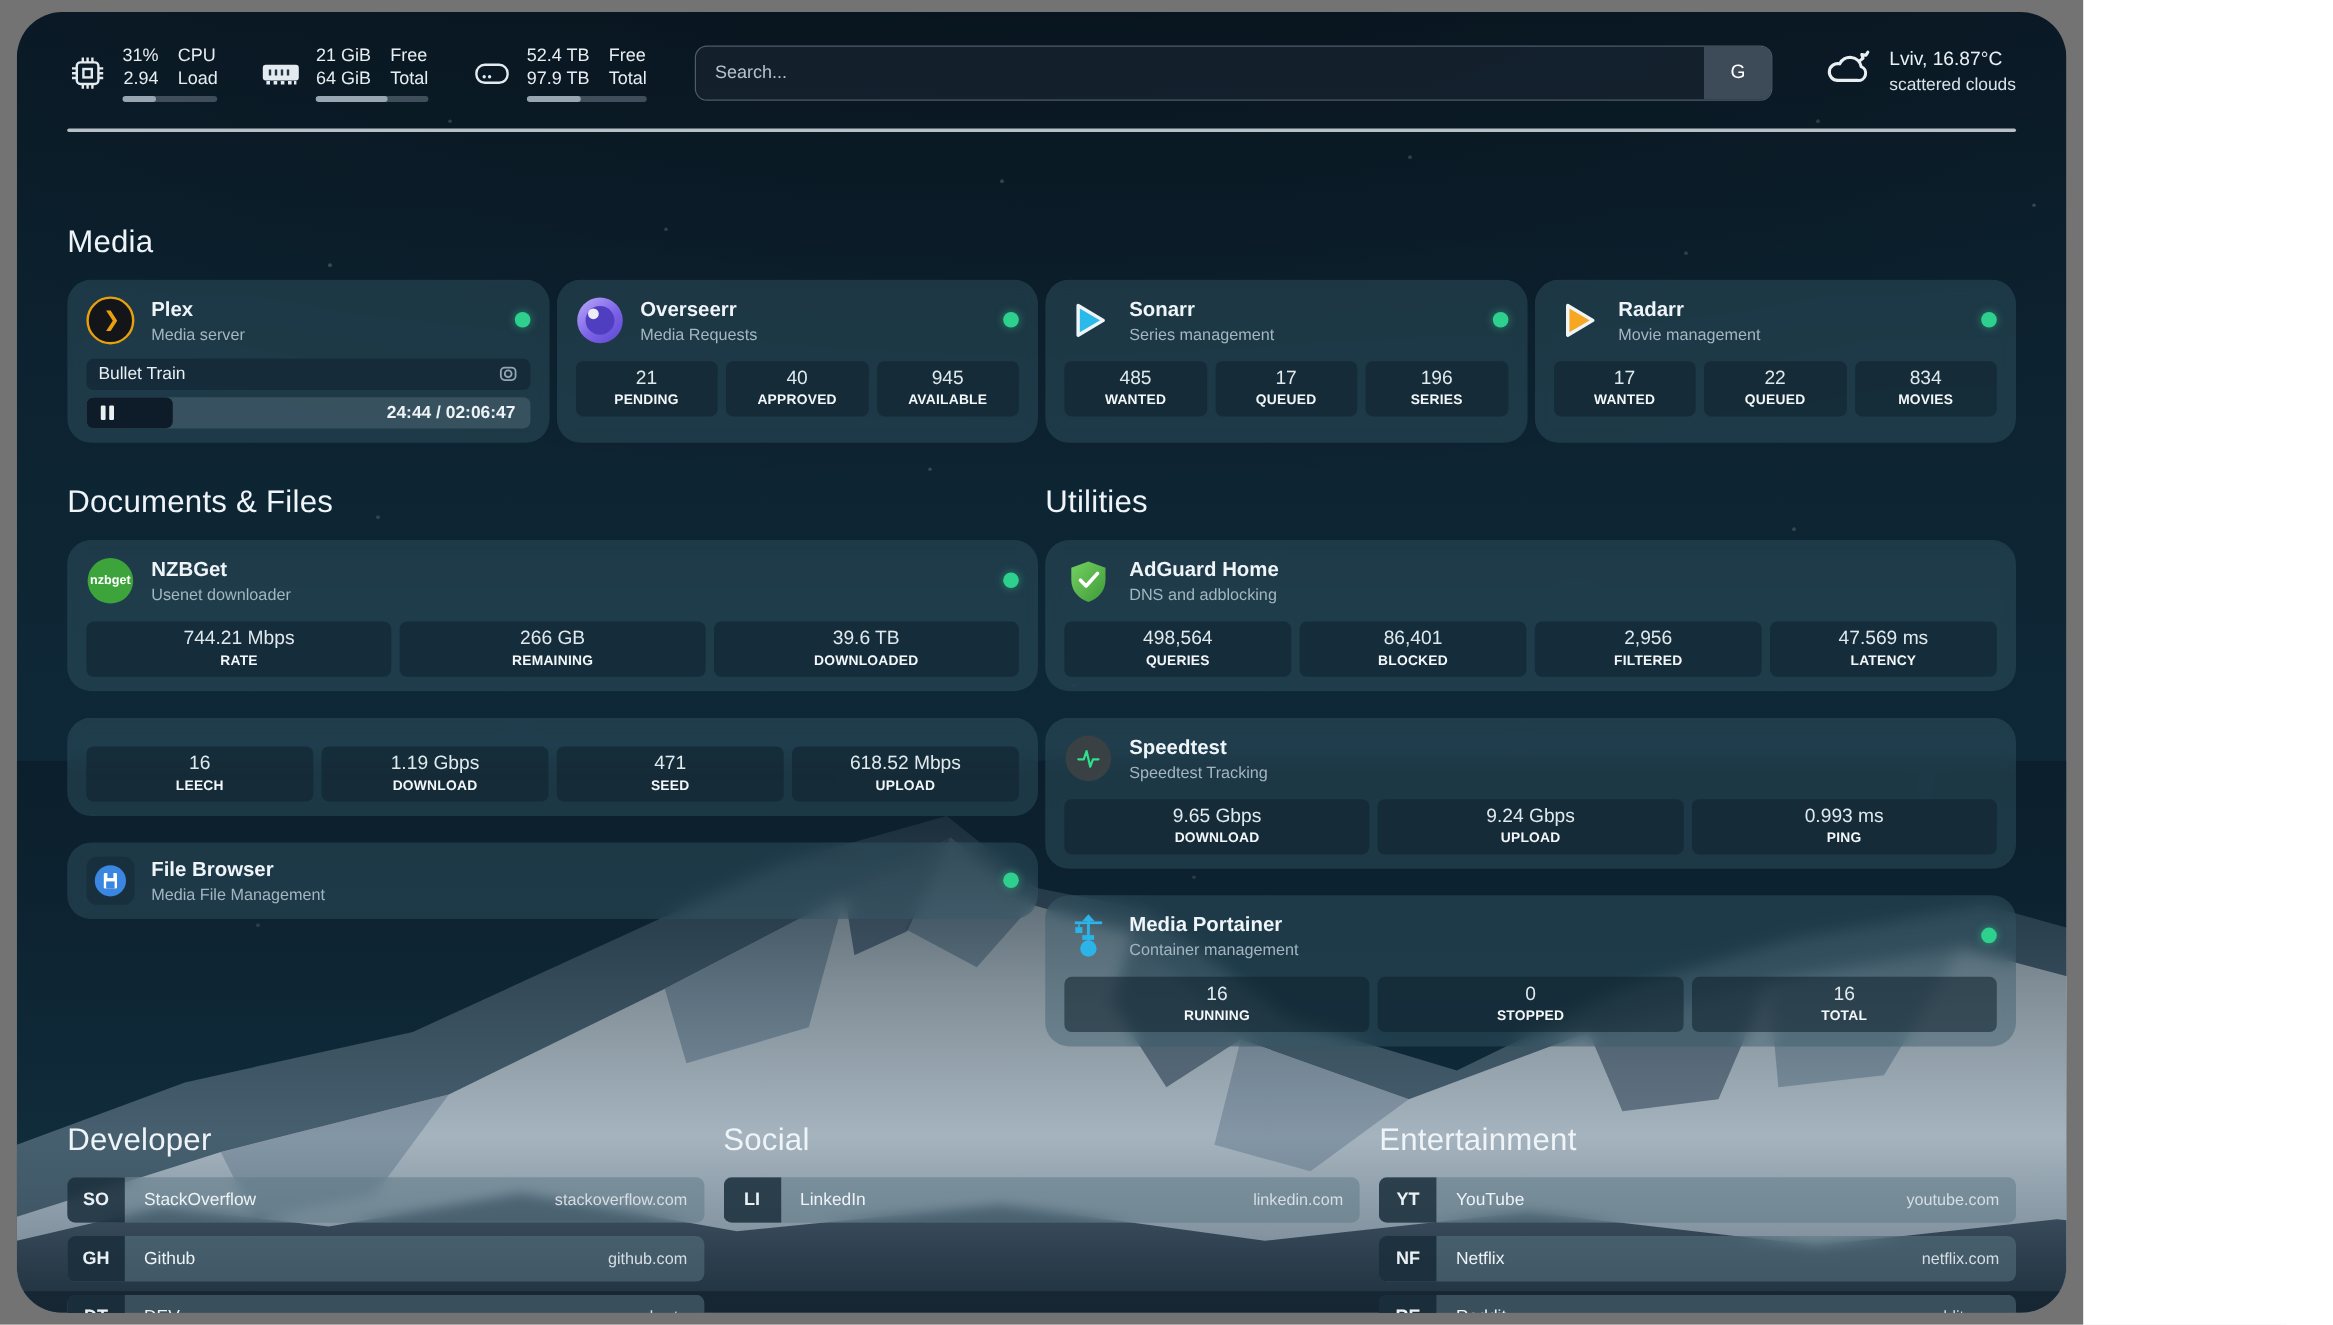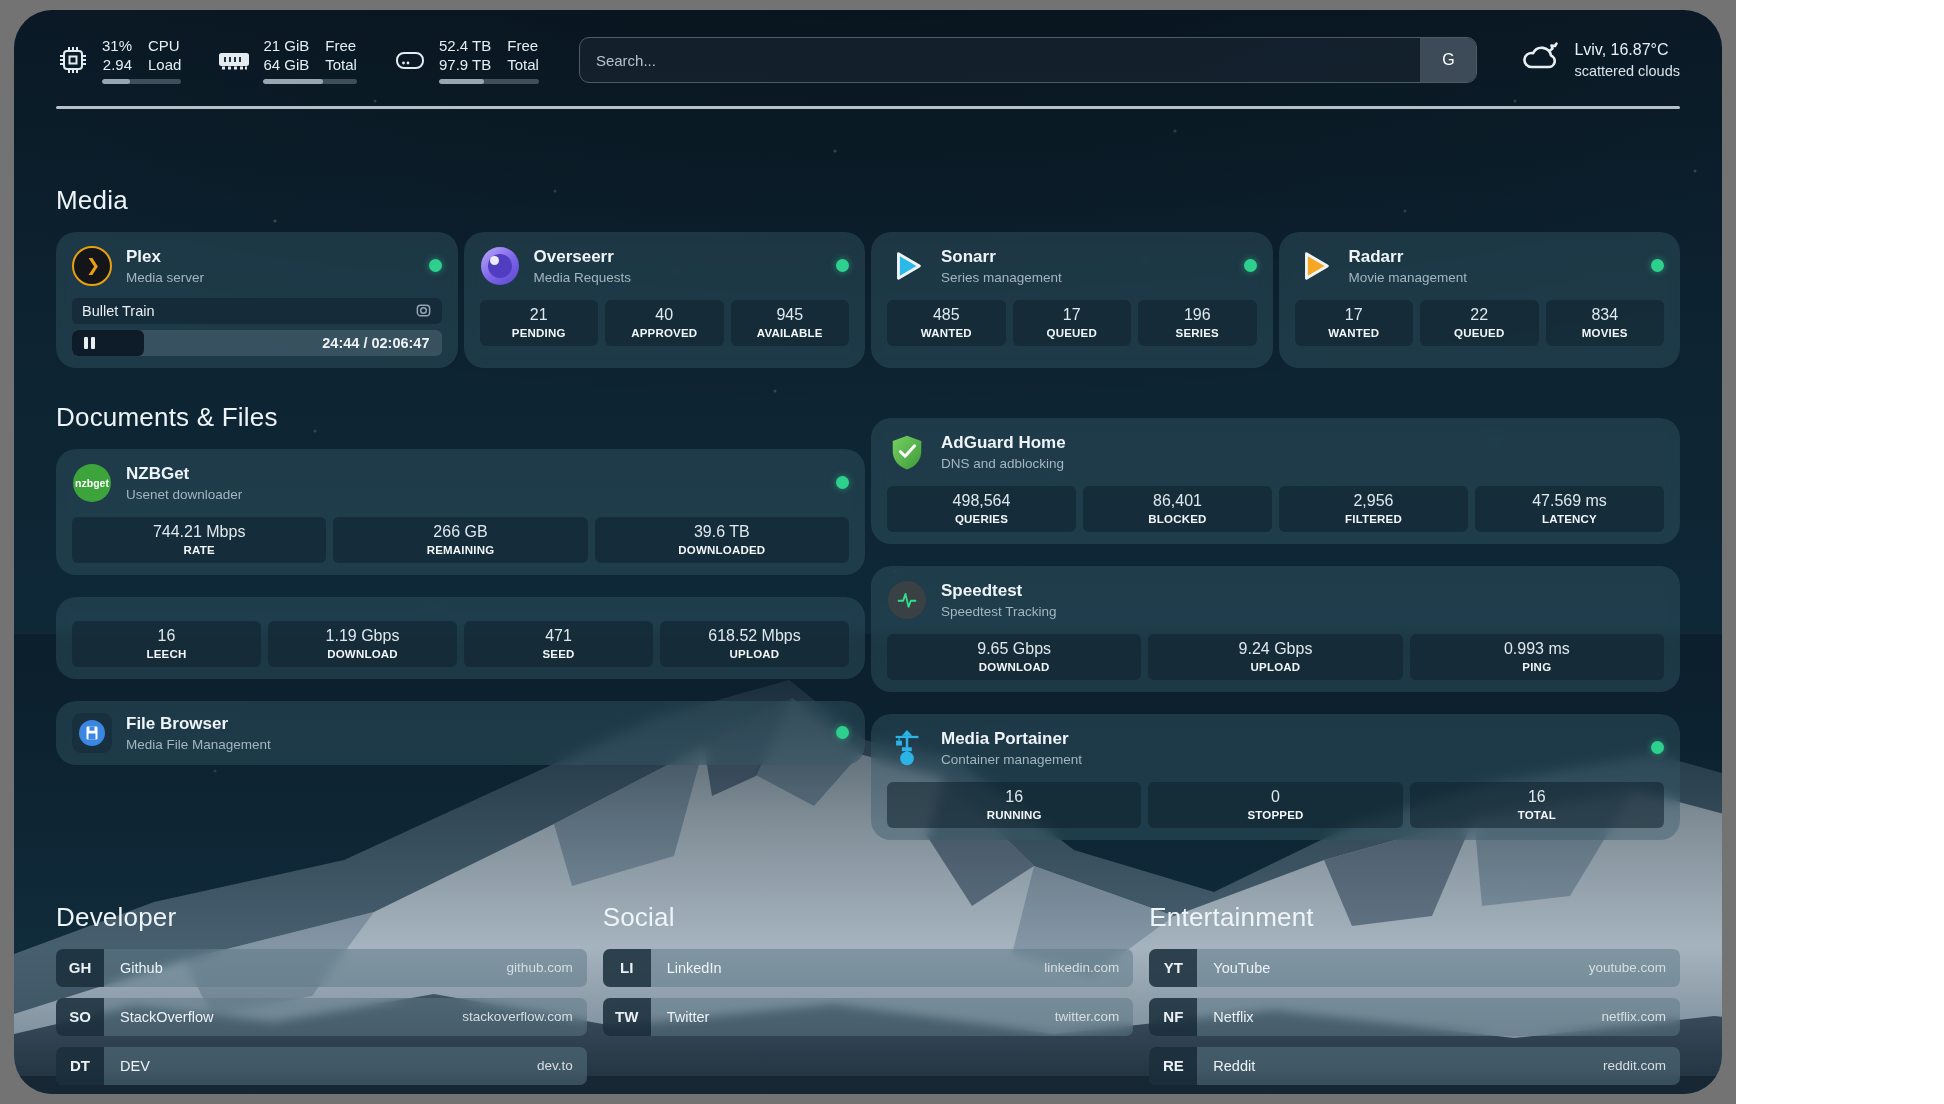--- a/index.html
+++ b/index.html
@@ -410,20 +410,21 @@
                 <span class="svc-name">File Browser</span>
                 <span class="svc-sub">Media File Management</span>
               </div>
               <span class="dot"></span>
             </div>
           </div>
         </div>
       </div>
 
       <div>
+        <div class="sec-h">Utilities</div>
         <div class="col-cards">
 
           <div class="card">
             <div class="card-header">
               <span class="svc-icon">
                 <svg width="38" height="38" viewBox="0 0 40 40">
                   <defs>
                         <linearGradient id="agGrad" x1="0" y1="0" x2="1" y2="1">
                     <stop offset="0" stop-color="#74d160"></stop>
                           <stop offset="1" stop-color="#3f9a39"></stop>
@@ -525,49 +526,44 @@
           </div>
         </div>
       </div>
     </div>
 
     <div class="bm-sec">
       <div>
         <div class="sec-h">Developer</div>
         <div class="bm-rows">
           <div class="bm-row">
+            <span class="bm-abbr">SO</span>
+            <span class="bm-name">StackOverflow</span>
+            <span class="bm-url">stackoverflow.com</span>
+          </div>
+          <div class="bm-row">
             <span class="bm-abbr">GH</span>
             <span class="bm-name">Github</span>
             <span class="bm-url">github.com</span>
           </div>
           <div class="bm-row">
-            <span class="bm-abbr">SO</span>
-            <span class="bm-name">StackOverflow</span>
-            <span class="bm-url">stackoverflow.com</span>
-          </div>
-          <div class="bm-row">
             <span class="bm-abbr">DT</span>
             <span class="bm-name">DEV</span>
             <span class="bm-url">dev.to</span>
           </div>
         </div>
       </div>
       <div>
         <div class="sec-h">Social</div>
         <div class="bm-rows">
           <div class="bm-row">
             <span class="bm-abbr">LI</span>
             <span class="bm-name">LinkedIn</span>
             <span class="bm-url">linkedin.com</span>
           </div>
-          <div class="bm-row">
-            <span class="bm-abbr">TW</span>
-            <span class="bm-name">Twitter</span>
-            <span class="bm-url">twitter.com</span>
-          </div>
         </div>
       </div>
       <div>
         <div class="sec-h">Entertainment</div>
         <div class="bm-rows">
           <div class="bm-row">
             <span class="bm-abbr">YT</span>
             <span class="bm-name">YouTube</span>
             <span class="bm-url">youtube.com</span>
           </div>

